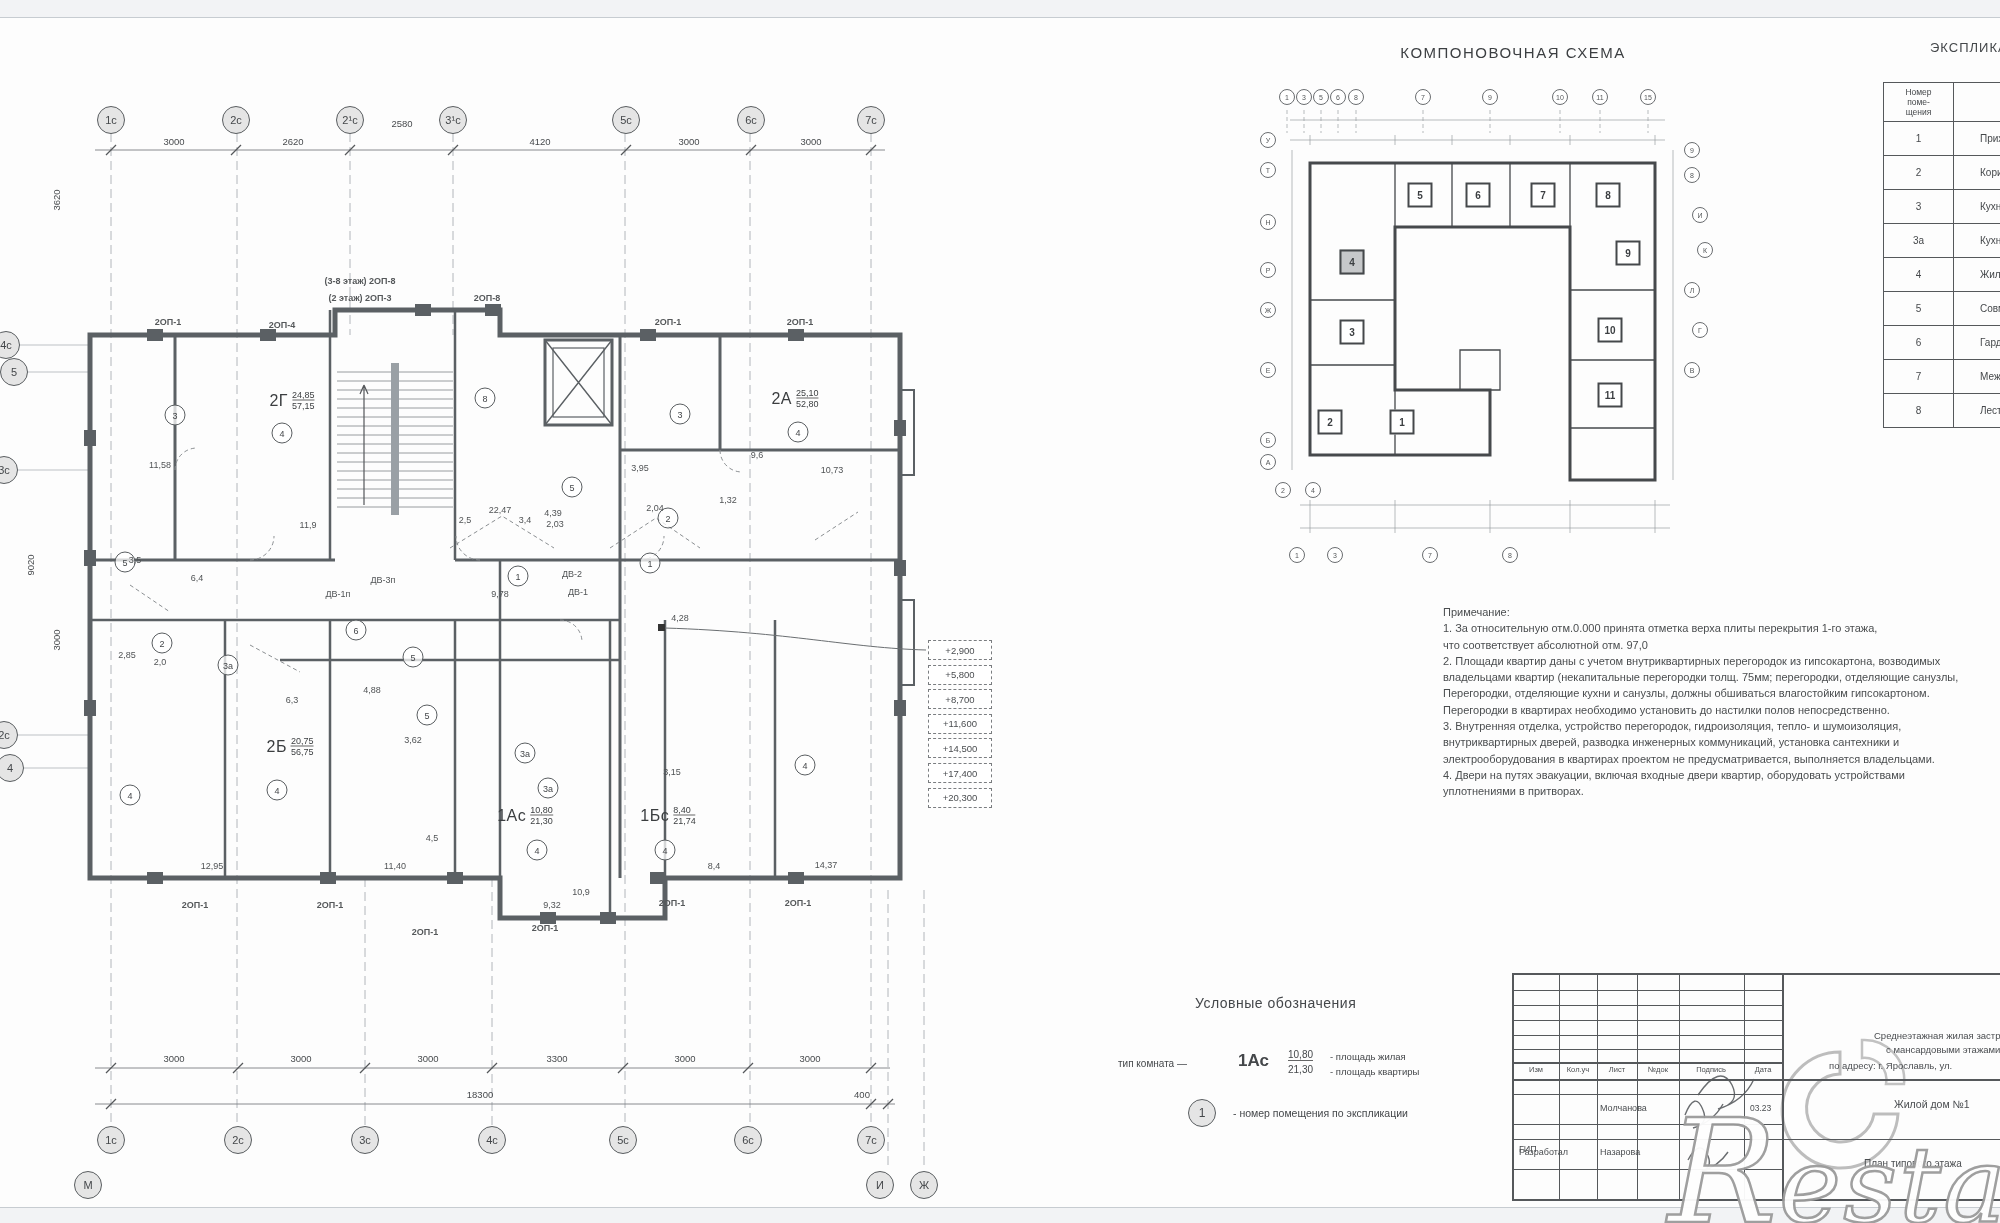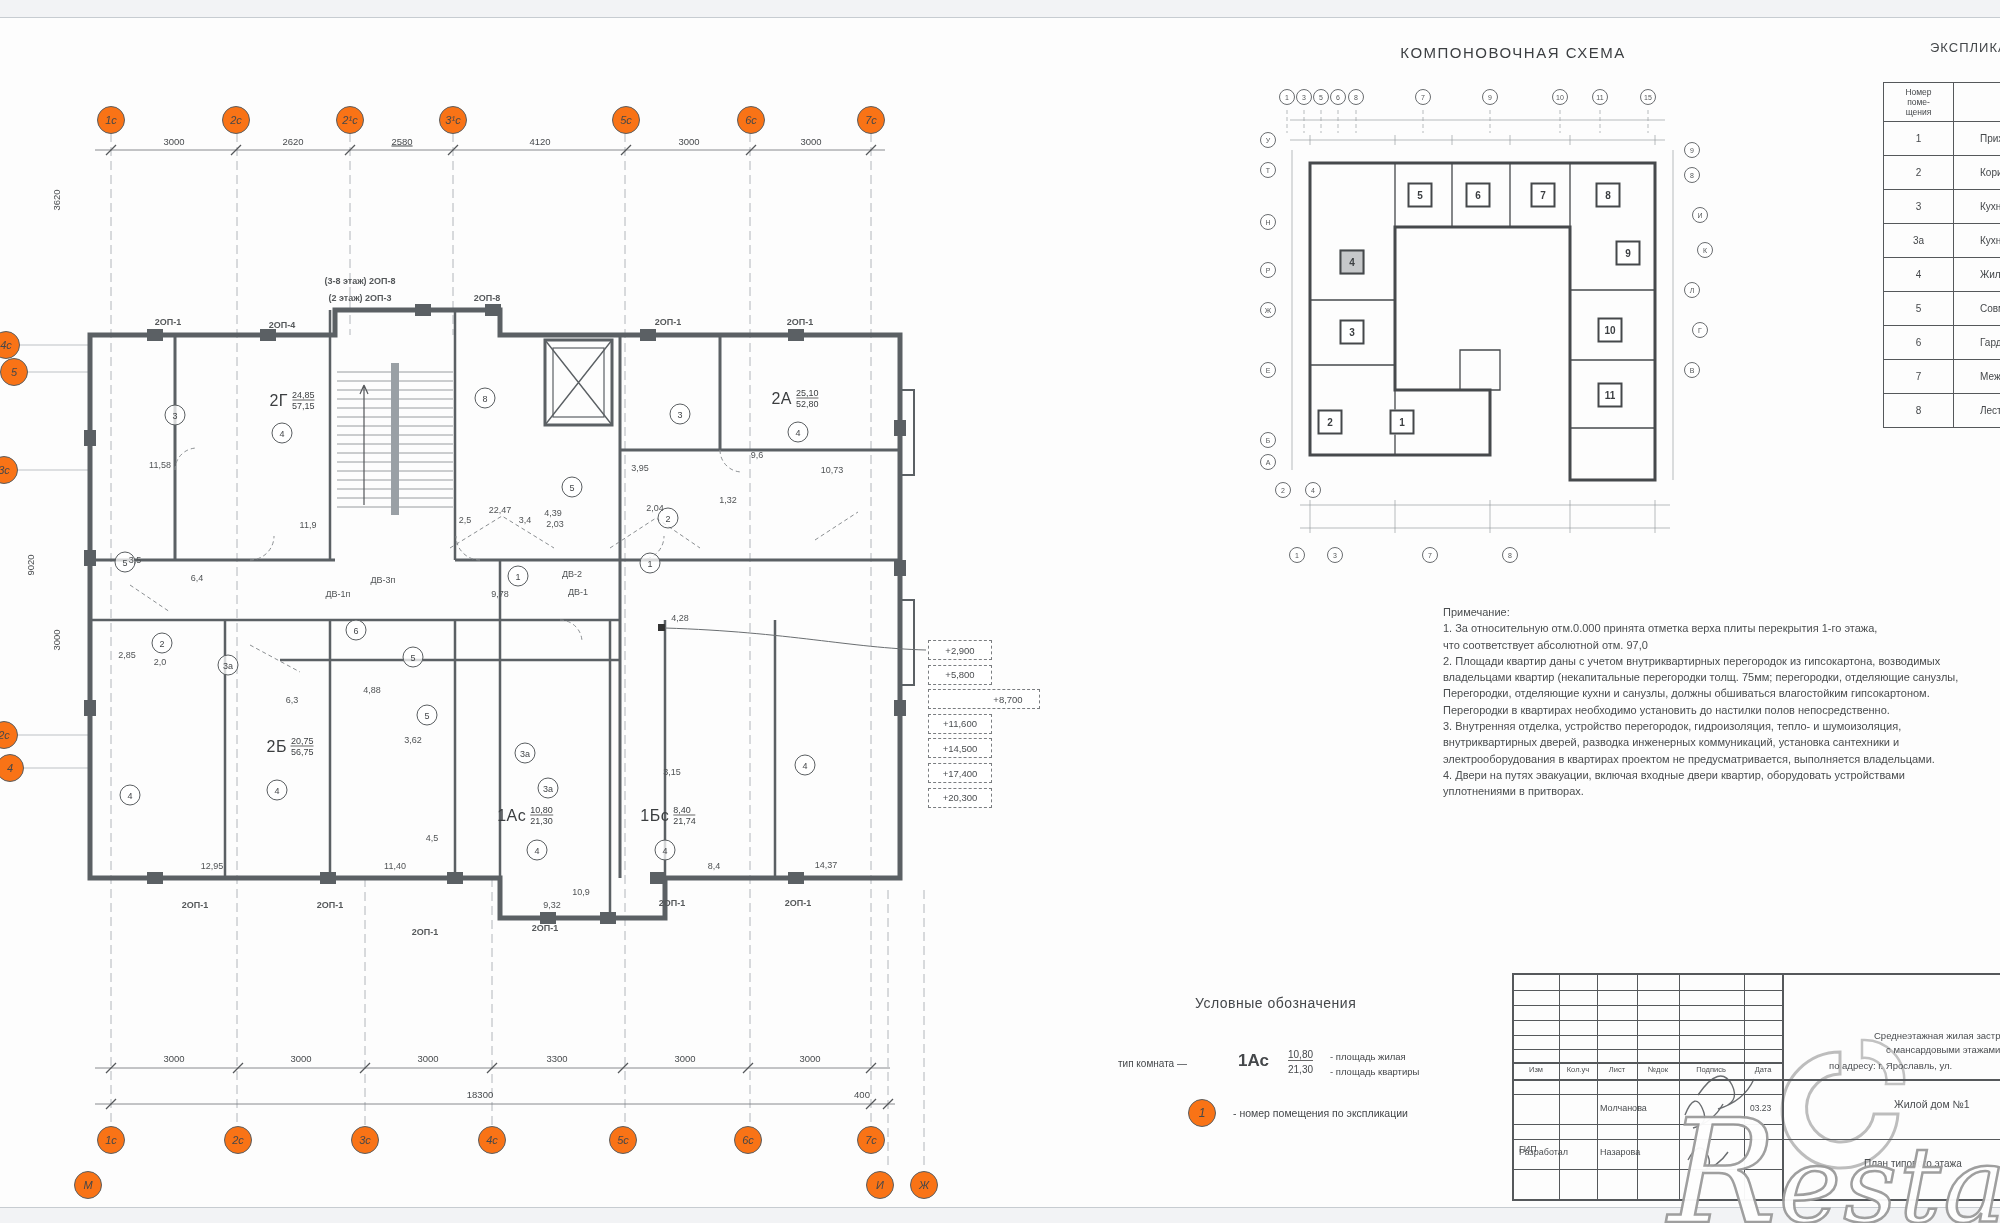--- a/index.html
+++ b/index.html
@@ -5,21 +5,21 @@
   html,body{margin:0;padding:0;background:#e8e8e8;}
   #page{position:relative;width:2000px;height:1223px;background:#fdfdfd;overflow:hidden;
         font-family:"Liberation Sans",sans-serif;color:#3d4042;}
   .scanband{position:absolute;left:0;width:2000px;background:#f2f3f5;}
   svg{position:absolute;left:0;top:0;}
   .ann{position:absolute;transform:translate(-50%,-50%);white-space:nowrap;color:#474a4d;}
   .dim{font-size:9.5px;}
   .sd{font-size:9px;color:#505355;}
   .tag{font-size:9px;color:#55585a;font-weight:bold;}
   .bub{position:absolute;transform:translate(-50%,-50%);border:1.3px solid #5a5e61;border-radius:50%;
-       background:#f97316;display:flex;align-items:center;justify-content:center;color:#44474a;font-style:italic;}
+       background:#e5e5e5;display:flex;align-items:center;justify-content:center;color:#44474a;}
   .rbub{position:absolute;transform:translate(-50%,-50%);border:1.1px solid #5a5e61;border-radius:50%;
        width:19px;height:19px;background:rgba(255,255,255,.75);display:flex;align-items:center;justify-content:center;
        font-size:9px;color:#44474a;}
   .apt{position:absolute;transform:translate(-50%,-50%);display:flex;align-items:center;gap:4px;color:#3b3e40;}
   .apt-t{font-weight:400;font-size:16px;letter-spacing:.5px;}
   .apt-f{display:flex;flex-direction:column;font-size:9px;line-height:10px;font-style:normal;}
   .apt-f i{font-style:normal;}
   .apt-f i:first-child{border-bottom:1px solid #666;}
   .elev{position:absolute;width:62px;height:18px;border:1px dashed #7a7d80;background:#fff;
         display:flex;align-items:center;justify-content:center;font-size:9.5px;color:#4a4d50;}
@@ -203,21 +203,21 @@
       <div class="rbub" style="left: 427px; top: 715px;">5</div>
       <div class="rbub" style="left: 525px; top: 753px;">3а</div>
       <div class="rbub" style="left: 548px; top: 788px;">3а</div>
       <div class="rbub" style="left: 277px; top: 790px;">4</div>
       <div class="rbub" style="left: 130px; top: 795px;">4</div>
       <div class="rbub" style="left: 537px; top: 850px;">4</div>
       <div class="rbub" style="left: 665px; top: 850px;">4</div>
       <div class="rbub" style="left: 805px; top: 765px;">4</div>
       <div class="ann dim" style="left: 174px; top: 141px;">3000</div>
       <div class="ann dim" style="left: 293px; top: 141px;">2620</div>
-      <div class="ann dim" style="left: 402px; top: 141px; text-decoration: underline;">2580</div>
+      <div class="ann dim" style="left: 402px; top: 123px;">2580</div>
       <div class="ann dim" style="left: 540px; top: 141px;">4120</div>
       <div class="ann dim" style="left: 689px; top: 141px;">3000</div>
       <div class="ann dim" style="left: 811px; top: 141px;">3000</div>
       <div class="ann dim" style="left: 174px; top: 1058px;">3000</div>
       <div class="ann dim" style="left: 301px; top: 1058px;">3000</div>
       <div class="ann dim" style="left: 428px; top: 1058px;">3000</div>
       <div class="ann dim" style="left: 557px; top: 1058px;">3300</div>
       <div class="ann dim" style="left: 685px; top: 1058px;">3000</div>
       <div class="ann dim" style="left: 810px; top: 1058px;">3000</div>
       <div class="ann dim" style="left: 480px; top: 1094px;">18300</div>
@@ -301,21 +301,21 @@
       </div>
       <div class="apt" style="left: 668px; top: 815px;">
         <span class="apt-t">1Бс</span>
         <span class="apt-f">
           <i>8,40</i>
           <i>21,74</i>
         </span>
       </div>
       <div class="elev" style="left: 928px; top: 640px;">+2,900</div>
       <div class="elev" style="left: 928px; top: 664.6px;">+5,800</div>
-      <div class="elev" style="left: 928px; top: 689.2px; padding-left: 48px;">+8,700</div>
+      <div class="elev" style="left: 928px; top: 689.2px;">+8,700</div>
       <div class="elev" style="left: 928px; top: 713.8px;">+11,600</div>
       <div class="elev" style="left: 928px; top: 738.4px;">+14,500</div>
       <div class="elev" style="left: 928px; top: 763px;">+17,400</div>
       <div class="elev" style="left: 928px; top: 787.6px;">+20,300</div>
     </div>
   <div id="key-layer">
       <div class="ksq" style="left: 1420px; top: 195px;">5</div>
       <div class="ksq" style="left: 1478px; top: 195px;">6</div>
       <div class="ksq" style="left: 1543px; top: 195px;">7</div>
       <div class="ksq" style="left: 1608px; top: 195px;">8</div>

